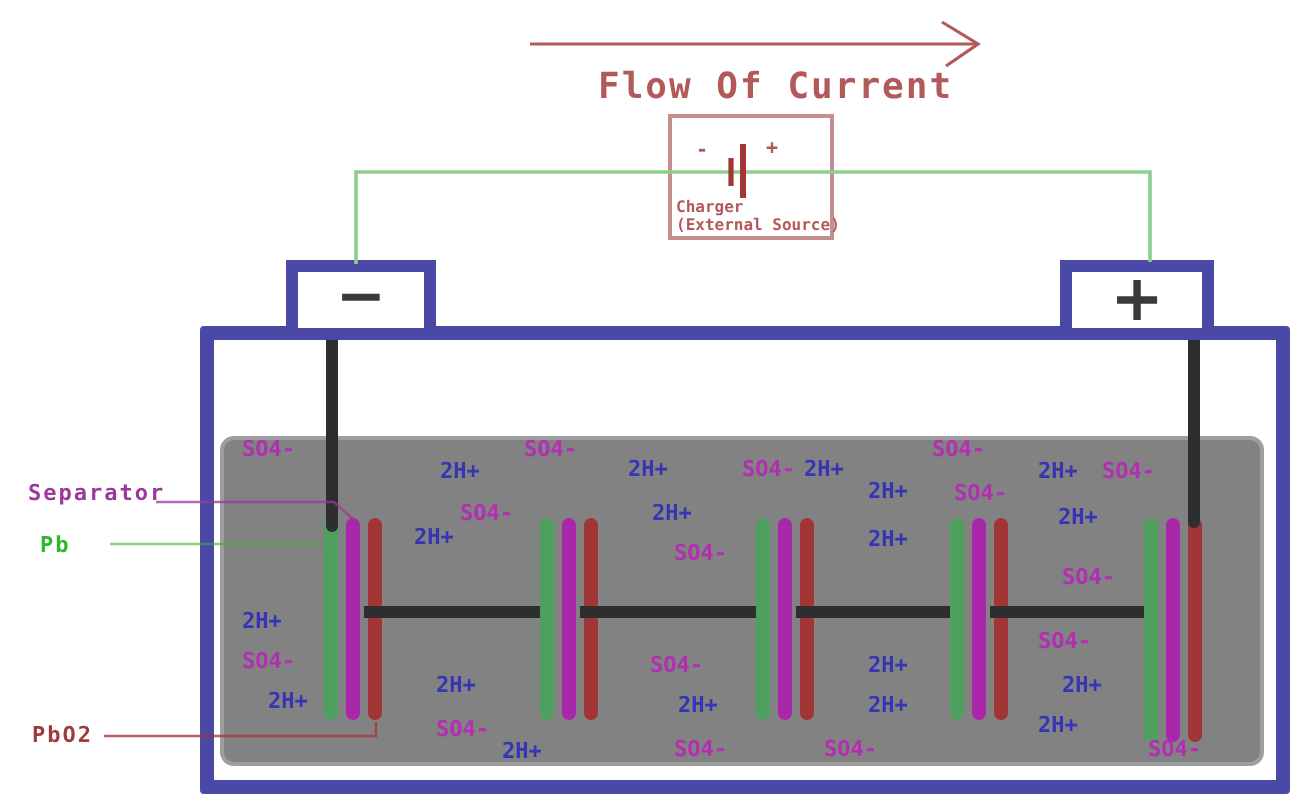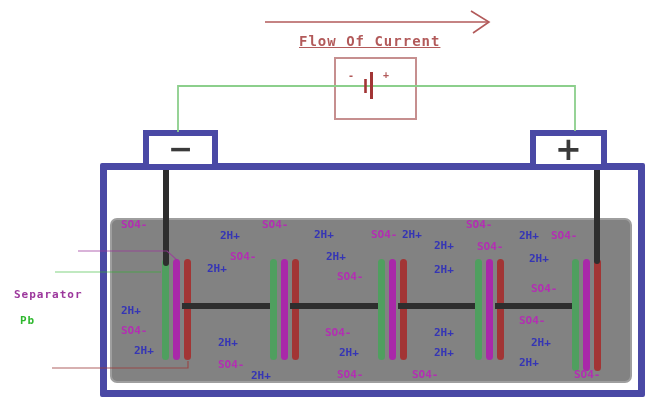--- a/index.html
+++ b/index.html
@@ -12,21 +12,21 @@
   
   .stroke-red{stroke:var(--circuit-red,#b25a5a);fill:none;}
   .stroke-wire{stroke:var(--wire-green,#8ccf8c);fill:none;}
   .stroke-sep{stroke:var(--label-separator-purple,#9c379c);fill:none;opacity:.75;}
   .stroke-pb{stroke:var(--label-pb-green,#2eb82e);fill:none;opacity:.6;}
   .stroke-pbo2{stroke:var(--label-pbo2-red,#9c3b3b);fill:none;opacity:.8;}
   .bat-bar{stroke:var(--plate-pbo2-red,#a23535);fill:none;}
 
   .flow-label{
     position:absolute;left:299px;top:33px;z-index:9;
-    font-size:14px;font-weight:bold;letter-spacing:1px;color:var(--circuit-red,#b25a5a);text-decoration:underline;
+    font-size:18px;font-weight:bold;letter-spacing:1px;color:var(--circuit-red,#b25a5a);
   }
   .charger-box{
     position:absolute;left:334px;top:57px;width:83px;height:63px;z-index:3;
     border:2px solid #c68f8f;background:transparent;box-sizing:border-box;
   }
   .chg-sign{position:absolute;z-index:9;font-size:10px;font-weight:bold;color:var(--circuit-red,#b25a5a);}
   .chg-minus{left:348px;top:70px;}
   .chg-plus{left:383px;top:69px;}
   .chg-text{
     position:absolute;left:338px;top:100px;z-index:9;
@@ -64,21 +64,21 @@
   .bar.tall{height:112px;}
   .bar.pb{background:var(--plate-pb-green,#4f9f5f);}
   .bar.sep{background:var(--plate-separator-magenta,#a928a9);}
   .bar.pbo2{background:var(--plate-pbo2-red,#a23535);}
   .connector{position:absolute;top:303px;height:6px;background:var(--conductor-black,#2e2e2e);z-index:6;}
 
   .ion{position:absolute;z-index:9;font-size:11px;font-weight:bold;line-height:12px;letter-spacing:0px;white-space:nowrap;}
   .ion.h{color:var(--ion-hydrogen-blue,#3535b5);}
   .ion.so4{color:var(--ion-sulfate-magenta,#b32eb3);}
 
-  .side-label{position:absolute;z-index:9;font-size:11px;font-weight:bold;letter-spacing:1px;white-space:nowrap;margin-top:48px;}
+  .side-label{position:absolute;z-index:9;font-size:11px;font-weight:bold;letter-spacing:1px;white-space:nowrap;}
   .side-label.sep{left:14px;top:240px;color:var(--label-separator-purple,#9c379c);}
   .side-label.pb{left:20px;top:266px;color:var(--label-pb-green,#2eb82e);}
   .side-label.pbo2{left:16px;top:361px;color:var(--label-pbo2-red,#9c3b3b);}
 </style>
 </head>
 <body>
 
 <div class="stage">
 
   <svg class="overlay" viewBox="0 0 650 400">
@@ -94,20 +94,24 @@
     <polyline class="stroke-sep" points="78,251 167,251 177,260" stroke-width="1.2"></polyline>
     <line class="stroke-pb" x1="55" y1="272" x2="161" y2="272" stroke-width="1.2"></line>
     <polyline class="stroke-pbo2" points="52,368 188,368 188,361" stroke-width="1.2"></polyline>
   </svg>
 
   <div class="flow-label">Flow Of Current</div>
 
   <div class="charger-box"></div>
   <span class="chg-sign chg-minus">-</span>
   <span class="chg-sign chg-plus">+</span>
+  <div class="chg-text">
+    <div>Charger</div>
+    <div>(External Source)</div>
+  </div>
 
   <div class="case"></div>
   <div class="electrolyte"></div>
 
   <div class="terminal neg">
     <span class="tsym">−</span>
   </div>
   <div class="terminal pos">
     <span class="tsym">+</span>
   </div>

